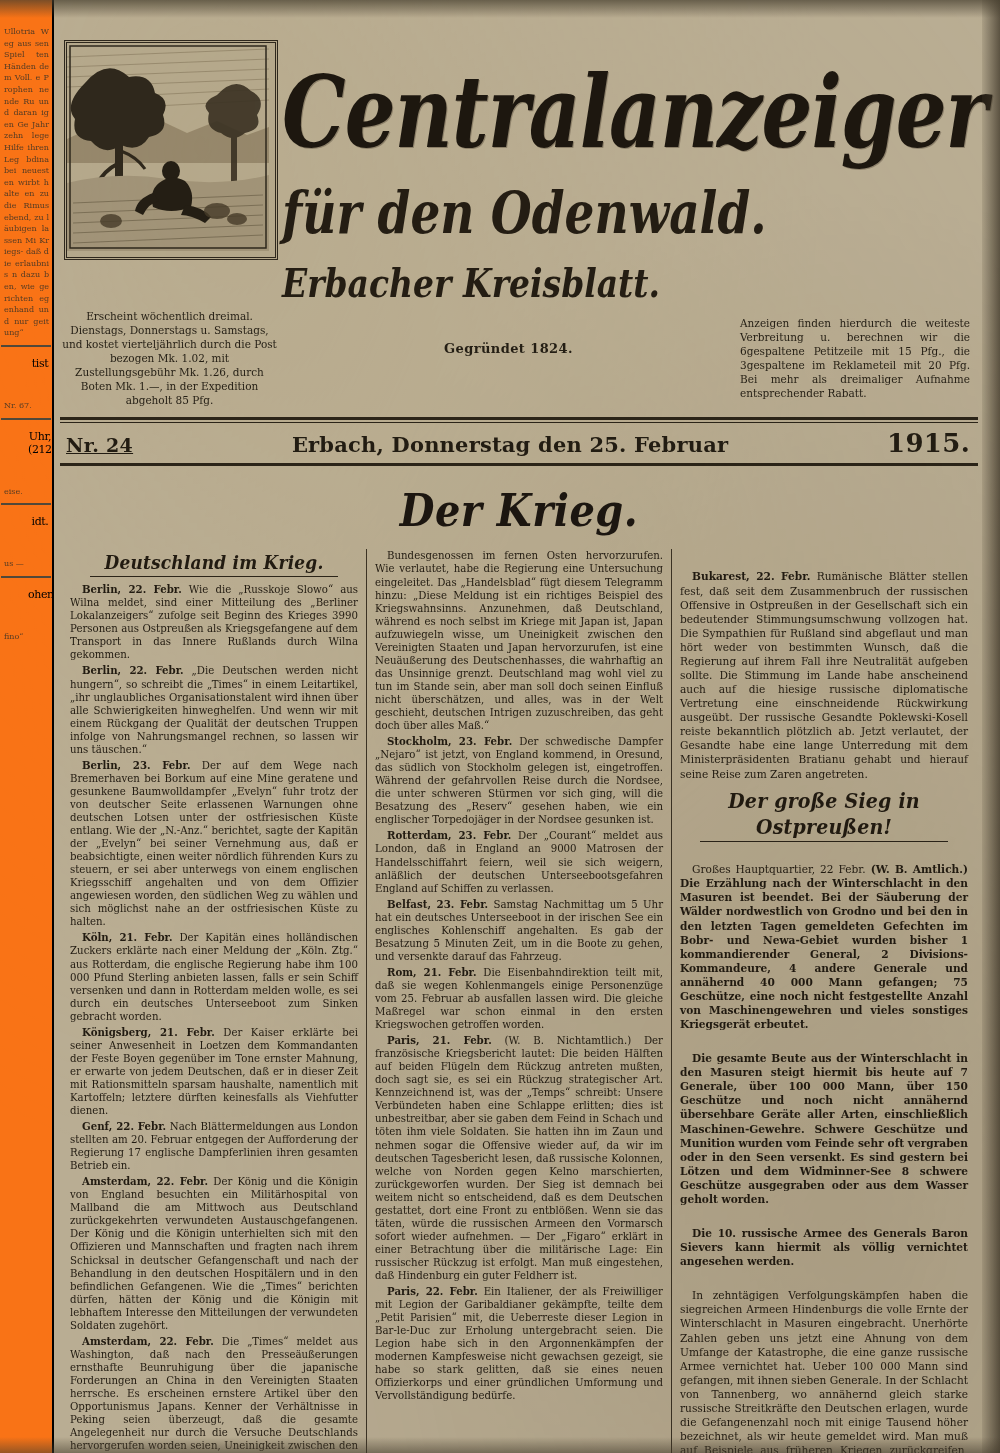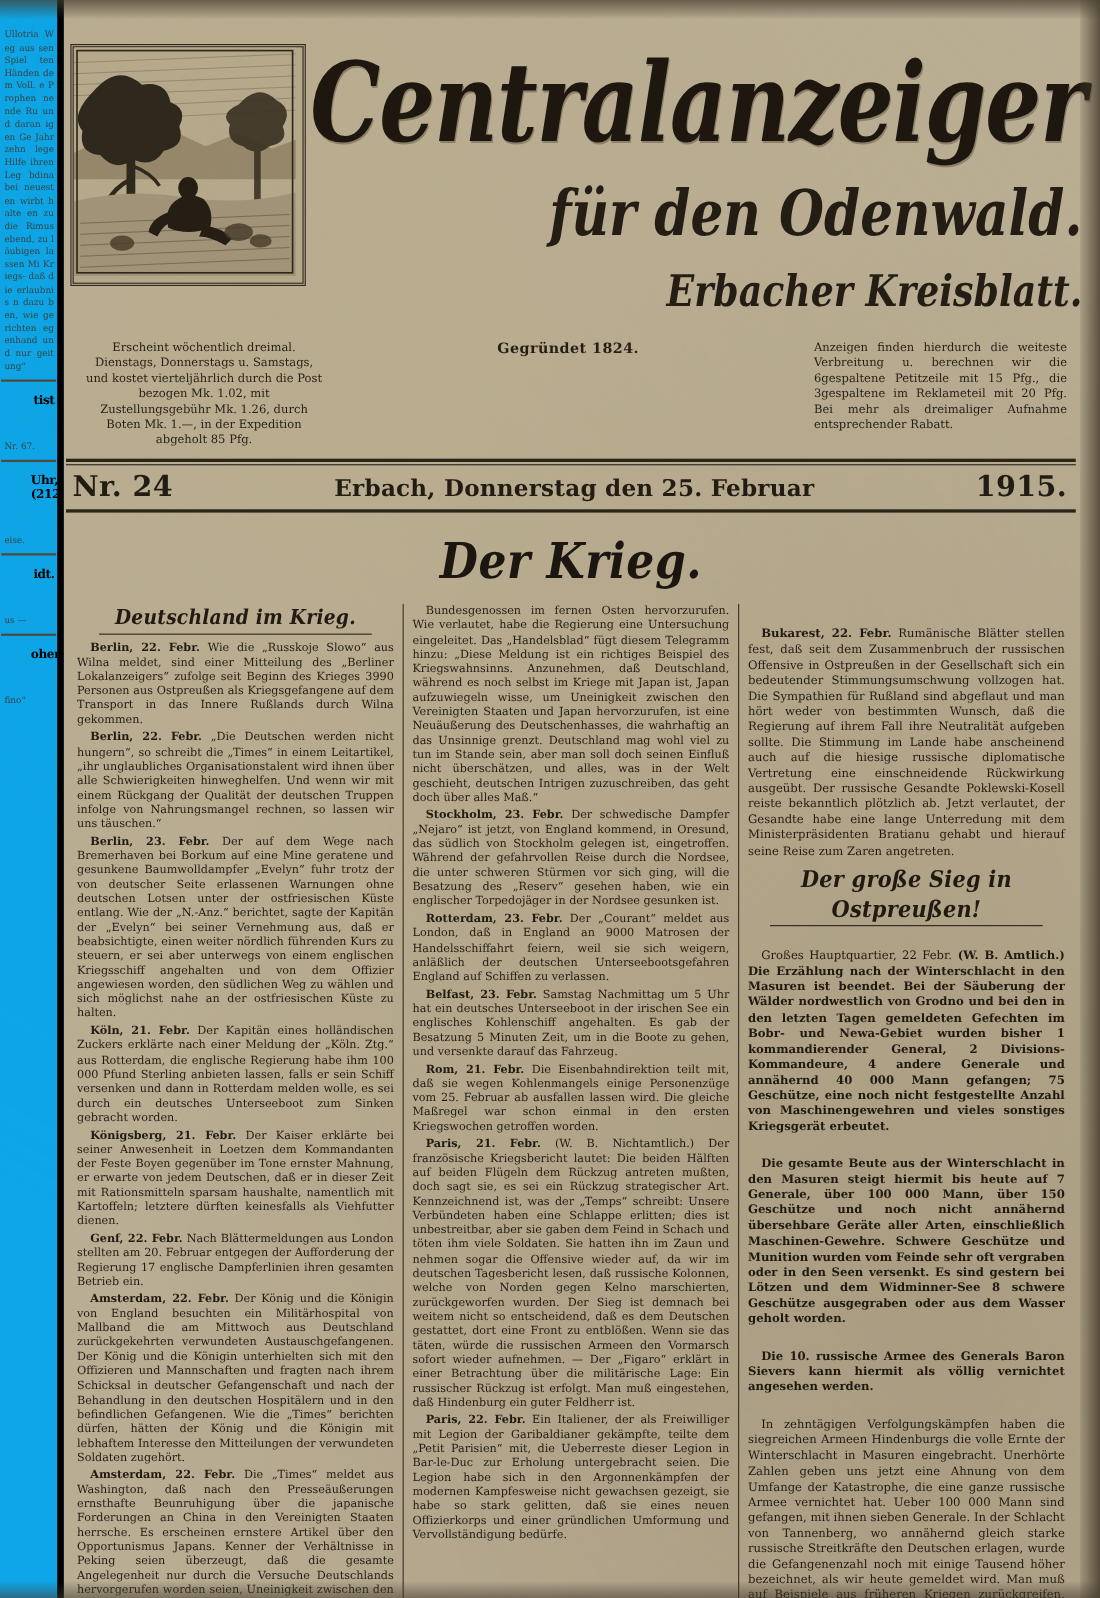--- a/index.html
+++ b/index.html
@@ -35,37 +35,37 @@
     z-index: 6;
     mix-blend-mode: multiply;
     opacity: .45;
   }
 
   
   .left-sliver {
     position: absolute;
     left: 0; top: 0;
     width: 52px; height: 1453px;
-    background: #0ea5e9;
-    border-right: 6px solid #000000;
+    background: #f97316;
+    border-right: 2px solid #000000;
     overflow: hidden;
     z-index: 3;
   }
   .left-sliver .sl-text {
     font-family: "DejaVu Serif", serif;
     font-size: 8px;
     line-height: 1.45;
     color: #3a3226;
     padding: 26px 3px 0 4px;
     text-align: justify;
     opacity: .85;
     word-break: break-all;
   }
   .left-sliver .sl-head {
-    font-weight: bold;
+    font-weight: normal;
     font-size: 11px;
     text-align: center;
     margin: 10px 0 4px;
     letter-spacing: -.4px;
     padding-left: 28px;
   }
   .left-sliver .sl-rule {
     height: 2px;
     background: #50483a;
     margin: 6px 1px;
@@ -115,23 +115,23 @@
     left: 10px; top: 24px;
     width: 208px; height: 214px;
     border: 3px double #2e271c;
     background: #b4a88d;
     overflow: hidden;
   }
   .vignette svg { display: block; }
 
   .title-block {
     position: absolute;
-    left: 228px; top: 10px;
+    left: 228px; top: 28px;
     right: 0;
-    text-align: right;
+    text-align: left;
   }
   .paper-title {
     font-family: "DejaVu Serif", serif;
     font-weight: bold;
     font-style: italic;
     font-size: 80px;
     line-height: .95;
     letter-spacing: -1px;
     color: #1d170f;
     text-shadow: 1px 1px 0 rgba(60,50,34,.35);
@@ -160,22 +160,22 @@
     color: #241d13;
     transform: scaleY(1.2);
     transform-origin: top center;
     margin-top: 32px;
   }
 
   
   .info-row {
     display: flex;
     justify-content: space-between;
-    align-items: flex-start;
-    padding: 14px 14px 0 24px;
+    align-items: center;
+    padding: 14px 14px 0 8px;
     border-top: 1px solid rgba(40,34,24,0);
   }
   .info-col {
     font-family: "DejaVu Serif", serif;
     font-size: 10.5px;
     line-height: 1.34;
     color: #241e14;
   }
   .info-left  { width: 215px; text-align: center; }
   .info-mid   { width: 430px; text-align: center; }
@@ -204,21 +204,21 @@
   }
 
   
   .issue-bar {
     display: flex;
     align-items: baseline;
     justify-content: space-between;
     padding: 5px 14px 5px 12px;
     font-family: "DejaVu Serif", serif;
   }
-  .issue-no   { font-weight: bold; font-size: 26px; letter-spacing: .3px; }
+  .issue-no   { font-weight: bold; font-size: 19px; letter-spacing: .3px; text-decoration: underline; }
   .issue-date { font-weight: bold; font-size: 21px; letter-spacing: .2px; }
   .issue-year { font-weight: bold; font-size: 26px; letter-spacing: .3px; }
 
   .rule-thick2 { height: 3px; background: #2b2418; margin: 0 6px; }
 
   
   .main-headline {
     text-align: center;
     font-family: "DejaVu Serif", serif;
     font-weight: bold;

